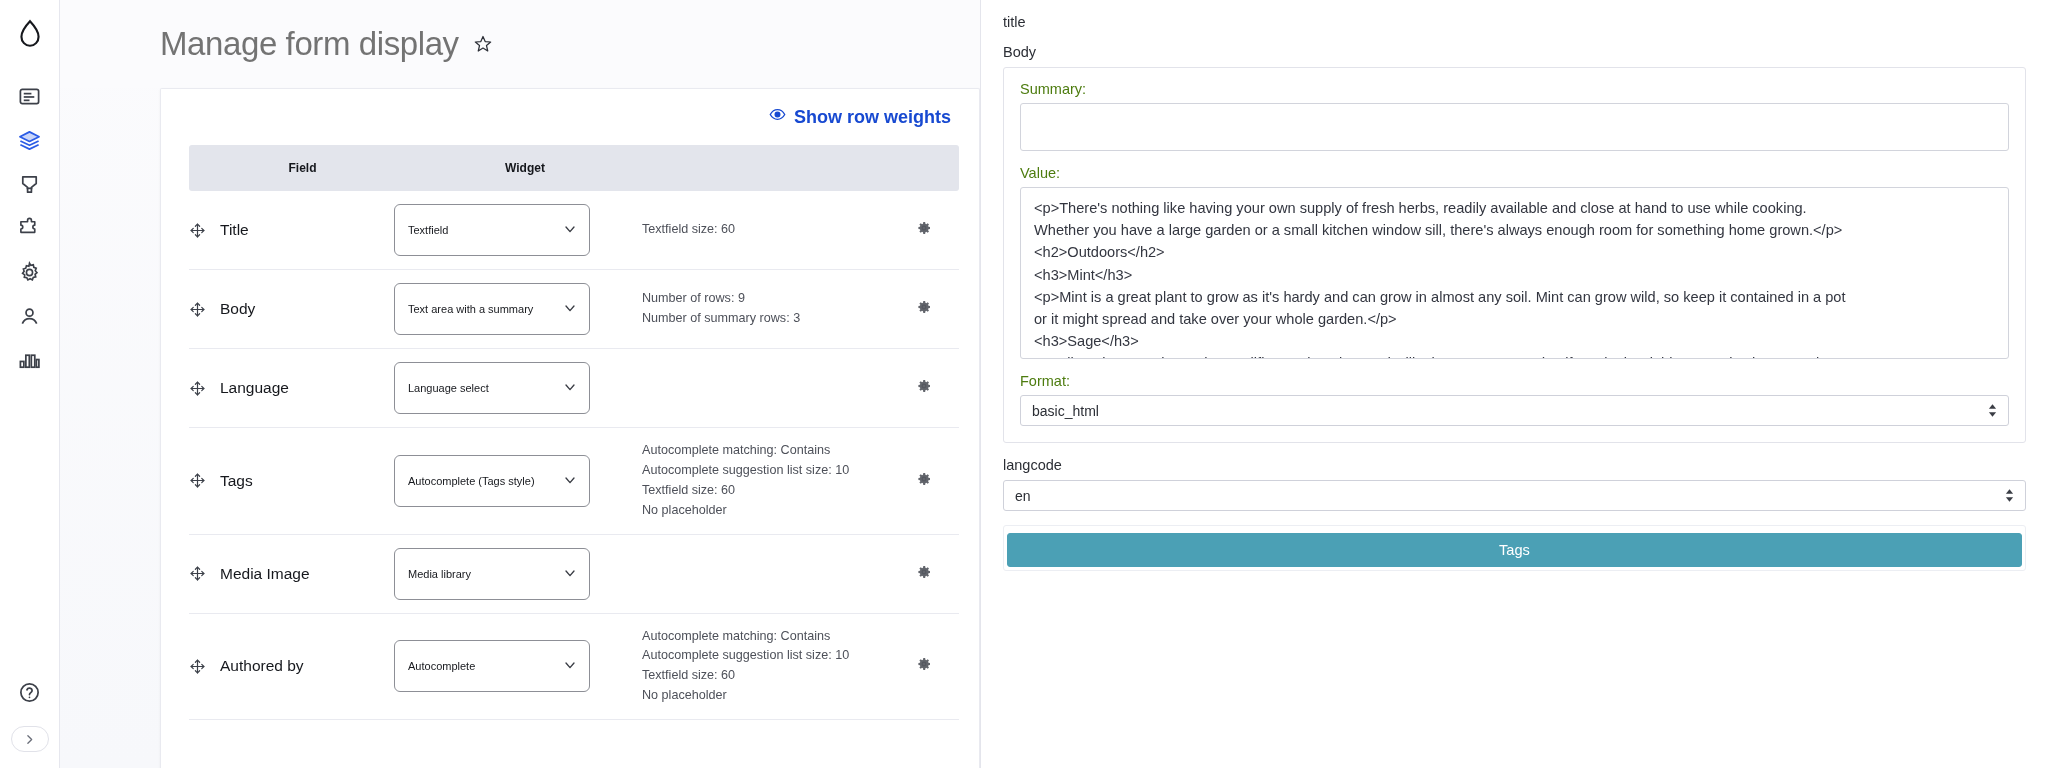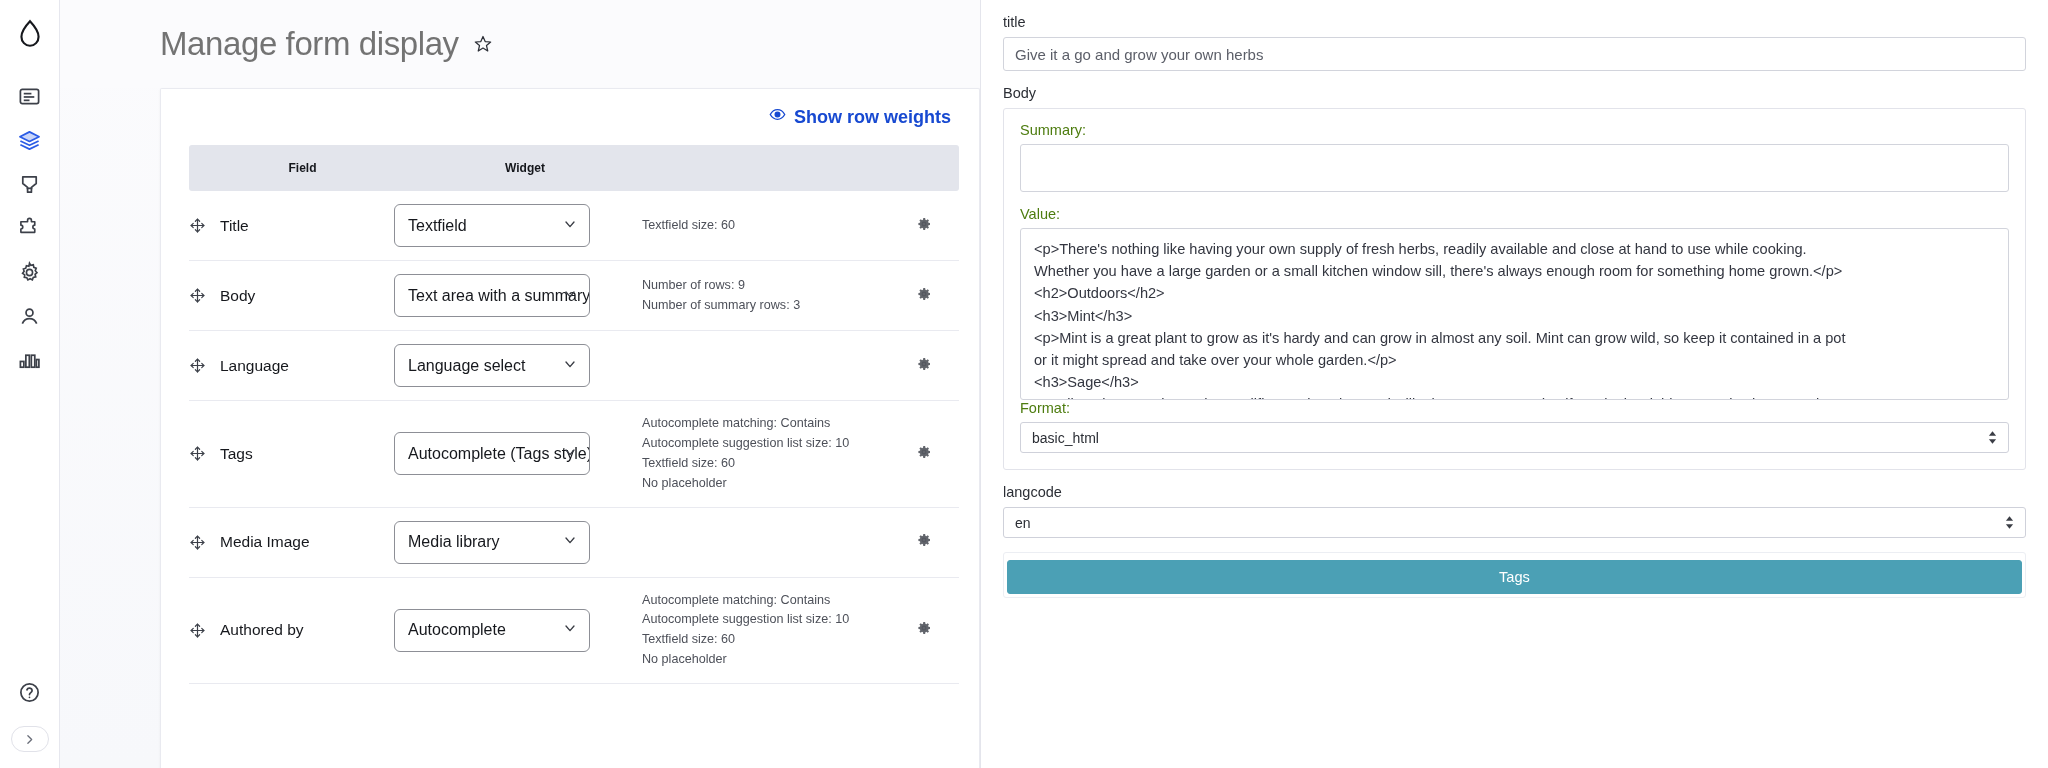--- a/index.html
+++ b/index.html
@@ -89,27 +89,27 @@
 
   table.fields tbody tr { border-bottom: 1px solid #e9eaf0; }
   table.fields tbody td { padding: 13px 0; vertical-align: middle; }
   td.c-field { padding-left: 14px; }
   .field-cell { display: flex; align-items: center; gap: 14px; }
   .drag-handle { flex: 0 0 auto; cursor: move; display: inline-flex; }
   .field-label { font-size: 15.5px; color: #16181d; }
 
   .widget-select {
     position: relative;
-    width: 196px; height: 43px;
+    width: 196px; height: 52px;
     border: 1px solid #8d8f96;
     border-radius: 6px;
     background: #fff;
     display: flex; align-items: center;
     padding: 0 34px 0 13px;
-    font-size: 16px; color: #16181d;
+    font-size: 11px; color: #16181d;
     cursor: pointer;
     white-space: nowrap; overflow: hidden;
   }
   .widget-select .chev {
     position: absolute; right: 11px; top: 50%; transform: translateY(-50%);
     pointer-events: none;
   }
 
   .summary-lines { font-size: 12.6px; color: #4d5059; line-height: 1.58; padding-left: 8px; }
   .gear-cell { text-align: center; }
@@ -143,21 +143,21 @@
   .summary-box {
     width: 100%; height: 48px;
     border: 1px solid #d2d4dc; border-radius: 3px; background: #fff;
     margin-bottom: 14px;
   }
   .value-box {
     width: 100%; height: 172px;
     border: 1px solid #d2d4dc; border-radius: 3px; background: #fff;
     padding: 9px 13px;
     overflow: hidden;
-    margin-bottom: 0;
+    margin-bottom: 14px;
   }
   .value-line {
     font-size: 14.6px; color: #333640; line-height: 1.52;
     white-space: pre-wrap; word-break: normal;
   }
   .select-box {
     width: 100%; height: 31px;
     border: 1px solid #cfd1da; border-radius: 3px; background: #fff;
     padding: 0 11px;
     font-size: 14px; color: #2b2e35;
@@ -513,21 +513,20 @@
           </tbody>
       </table>
 
     </div>
   </section>
 
   <aside class="pane-right">
 
     <div class="fld">
       <div class="fld-label">title</div>
-      <div class="txt-input">Give it a go and grow your own herbs</div>
     </div>
 
     <div class="fld">
       <div class="fld-label">Body</div>
       <div class="body-group">
 
         <div class="sub-label">Summary:</div>
         <div class="summary-box"></div>
 
         <div class="sub-label">Value:</div>

